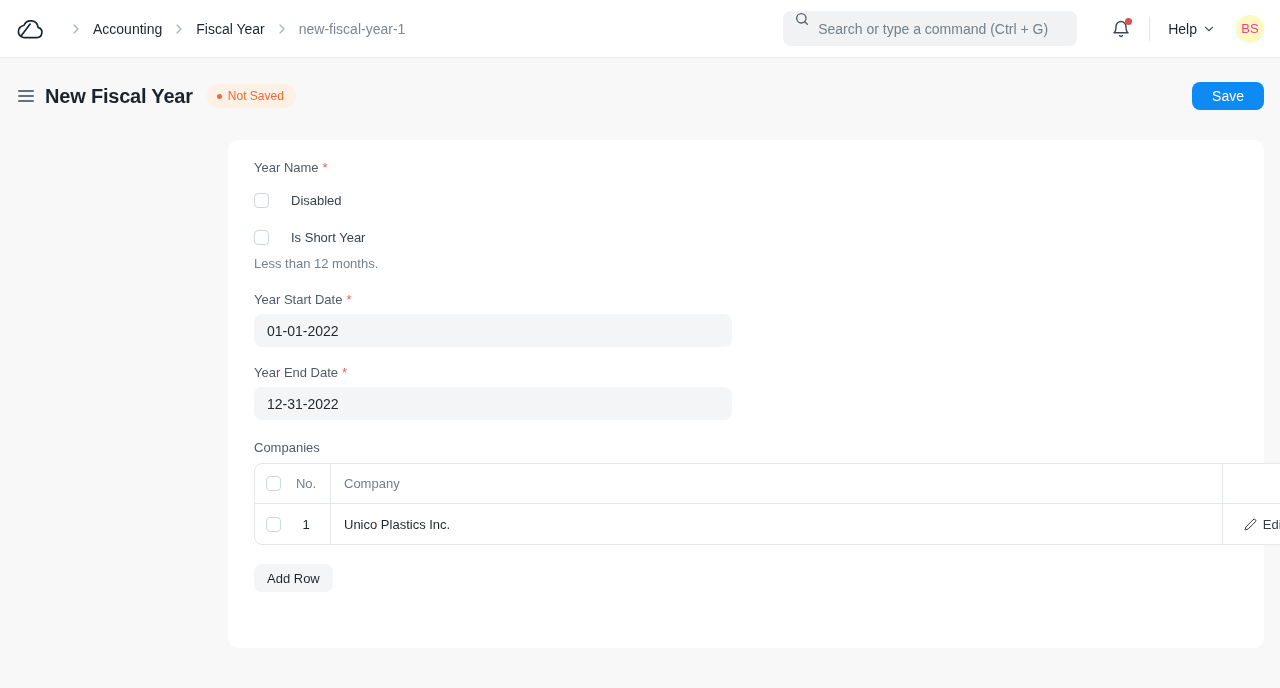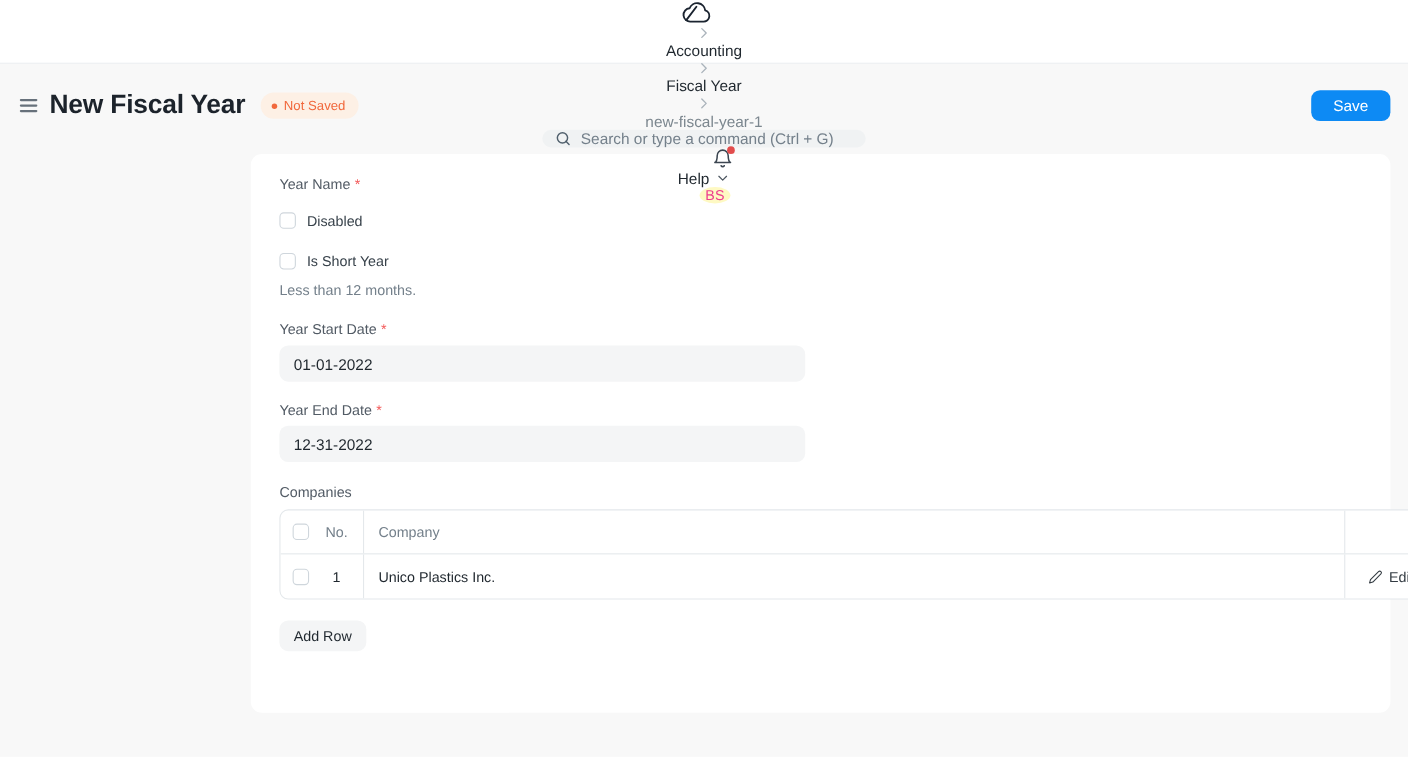--- a/index.html
+++ b/index.html
@@ -7,21 +7,21 @@
   body {
     font-family: "Liberation Sans", "DejaVu Sans", sans-serif;
     background: #f8f8f8;
     color: #1f272e;
     -webkit-font-smoothing: antialiased;
   }
 
   
   .navbar {
     height: 58px; background: #ffffff; border-bottom: 1px solid #ebeef0;
-    display: flex; align-items: center; padding: 0 16px; flex-direction: column;
+    display: flex; align-items: center; padding: 0 16px;
   }
   .logo { display: flex; align-items: center; margin-right: 13px; cursor: pointer; }
   .crumb-sep { display: flex; align-items: center; margin: 0 9px; }
   .crumb { font-size: 14px; color: #1f272e; text-decoration: none; cursor: pointer; }
   .crumb.inactive { color: #7c878f; cursor: default; }
   .nav-spacer { flex: 1; }
   .search-box {
     width: 294px; height: 35px; background: #f0f2f3; border-radius: 8px;
     display: flex; padding: 0 11px; gap: 8px; cursor: text;
   }
@@ -40,21 +40,21 @@
   .avatar {
     width: 28px; height: 28px; border-radius: 50%; background: #fef9c3; color: #ee3e8f;
     font-size: 13px; font-weight: 500; display: flex; align-items: center; justify-content: center;
     margin-left: 20px; cursor: pointer; letter-spacing: .2px;
   }
 
   
   .page-header { height: 76px; display: flex; align-items: center; padding: 0 16px 0 18px; }
   .hamburger { display: flex; flex-direction: column; gap: 3px; cursor: pointer; padding: 2px 0; }
   .hamburger span { width: 16px; height: 2px; background: #67717b; border-radius: 1px; }
-  .page-title { font-size: 24px; font-weight: 700; color: #1c232b; margin-left: 11px; letter-spacing: -.2px; }
+  .page-title { font-size: 20px; font-weight: 700; color: #1c232b; margin-left: 11px; letter-spacing: -.2px; }
   .status-badge {
     margin-left: 14px; background: #fdf0e5; color: #f1683c; font-size: 12px;
     padding: 5px 12px 5px 10px; border-radius: 999px; display: flex; align-items: center; gap: 6px;
   }
   .status-badge .dot { width: 5px; height: 5px; border-radius: 50%; background: #f1683c; }
   .save-btn {
     border: none; background: #0d8af4; color: #ffffff; font-size: 14px; font-weight: 500;
     height: 28px; padding: 0 20px; border-radius: 8px; cursor: pointer; font-family: inherit;
   }
 
@@ -64,21 +64,21 @@
     border-radius: 10px; padding: 20px 26px;
   }
   .field-label { font-size: 13px; color: #525b65; margin-bottom: 7px; display: flex; gap: 4px; }
   .req { color: #f35d5d; }
   .text-input {
     width: 478px; height: 33px; background: #f4f5f6; border: none; border-radius: 8px;
     padding: 0 13px; font-size: 14px; font-weight: 500; color: #1f272e; font-family: inherit; outline: none;
     display: block;
   }
   .field { margin-bottom: 18px; }
-  .check-row { display: flex; gap: 10px; font-size: 13px; color: #38424b; cursor: pointer; }
+  .check-row { display: flex; gap: 22px; font-size: 13px; color: #38424b; cursor: pointer; }
   .checkbox {
     width: 15px; height: 15px; border: 1.5px solid #cfd6dc; border-radius: 4px;
     background: #fff; flex: none; cursor: pointer; display: inline-block;
   }
   .check-disabled { margin-bottom: 22px; }
   .field-desc { font-size: 13px; color: #74808b; margin-top: 11px; margin-bottom: 21px; }
   .section-label { font-size: 13px; color: #525b65; margin-bottom: 8px; margin-top: 3px; }
 
   
   .grid { border: 1px solid #e4e8eb; border-radius: 8px; width: 1053px; overflow: hidden; background: #fff; }

